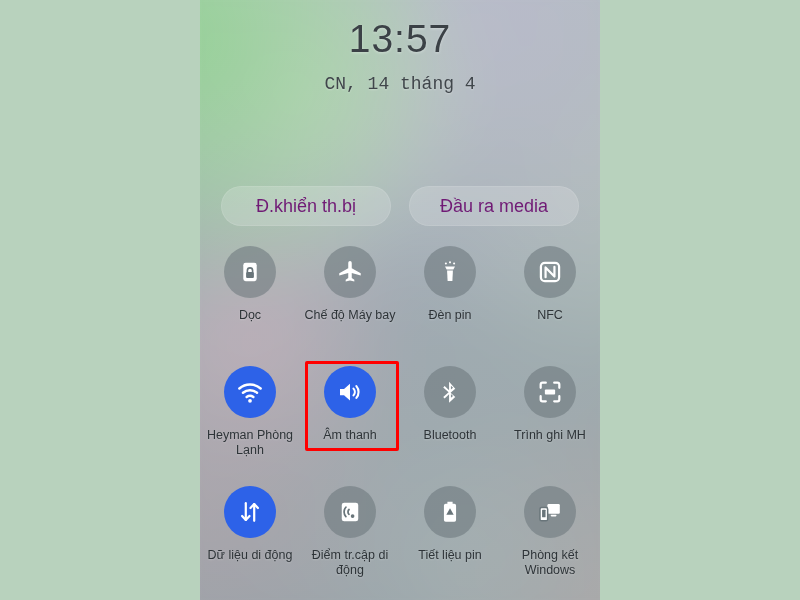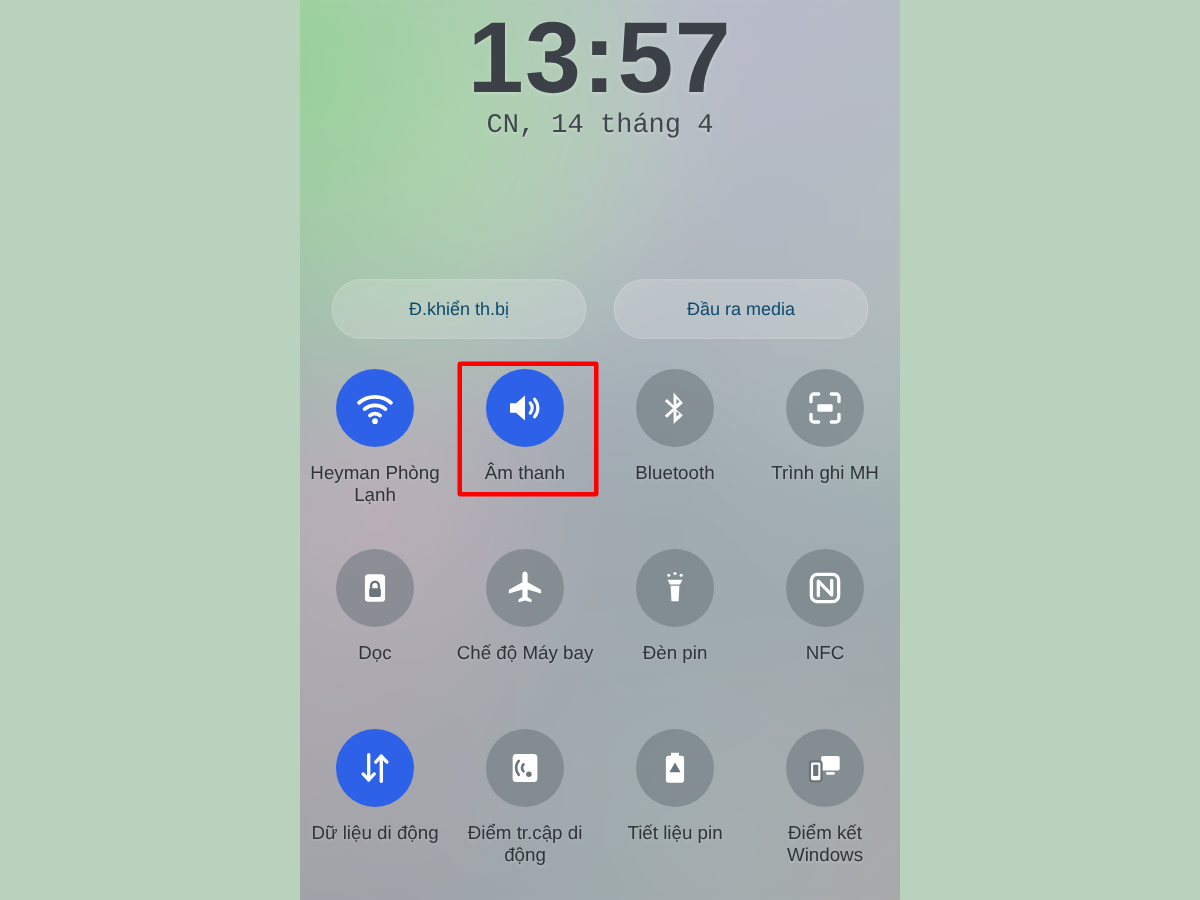--- a/index.html
+++ b/index.html
@@ -43,22 +43,22 @@
     background: linear-gradient(180deg, rgba(120,130,135,0.05) 0%, rgba(120,130,135,0.12) 45%, rgba(110,120,126,0.18) 100%);
   }
 
   
   #clock {
     position: absolute; top: 8px; left: 0; width: 400px;
     text-align: center;
     color: #3b4146;
   }
   #clock .time {
-    font-size: 67px;
-    font-weight: 700;
+    font-size: 39px;
+    font-weight: 400;
     letter-spacing: 1px;
     line-height: 62px;
     text-shadow: 0 1px 3px rgba(255,255,255,0.35);
   }
   #clock .date {
     font-size: 18px;
     font-weight: 400;
     margin-top: 4px;
     color: #40464b;
     text-shadow: 0 1px 2px rgba(255,255,255,0.3);
@@ -69,21 +69,21 @@
   .pill-row {
     position: absolute; top: 186px; left: 0; width: 400px;
     display: flex; justify-content: center; gap: 18px;
   }
   .pill {
     width: 170px; height: 40px;
     border-radius: 20px;
     background: rgba(255,255,255,0.18);
     box-shadow: inset 0 0 0 1px rgba(255,255,255,0.10);
     display: flex; align-items: center; justify-content: center;
-    font-size: 12px; color: #0c4a6e;
+    font-size: 18px; color: #701a75;
     font-weight: 500;
   }
 
   
   #grid {
     position: absolute; top: 246px; left: 0; width: 400px;
   }
   .grid-row {
     display: flex;
     height: 120px;
@@ -136,75 +136,20 @@
     <div class="pill">
       <span>Đ.khiển th.bị</span>
     </div>
     <div class="pill">
       <span>Đầu ra media</span>
     </div>
   </div>
 
   <div id="grid">
 
-    <div class="grid-row" style="position:relative;">
-      <div class="tile">
-        <div class="circle on">
-          <svg width="30" height="30" viewBox="0 0 24 24">
-            <g fill="none" stroke="#fff" stroke-width="2" stroke-linecap="round">
-              <path d="M3.5 9.2a13 13 0 0 1 17 0"></path>
-              <path d="M6.4 12.6a8.8 8.8 0 0 1 11.2 0"></path>
-              <path d="M9.3 16a4.6 4.6 0 0 1 5.4 0"></path>
-            </g>
-            <circle cx="12" cy="19" r="1.5" fill="#fff"></circle>
-          </svg>
-        </div>
-        <div class="label">Heyman Phòng Lạnh</div>
-      </div>
-
-      <div class="tile">
-        <div class="circle on">
-          <svg width="30" height="30" viewBox="0 0 24 24">
-            <path d="M4 9.5h3.2L12 5.3v13.4L7.2 14.5H4z" fill="#fff"></path>
-            <g fill="none" stroke="#fff" stroke-width="1.7" stroke-linecap="round">
-              <path d="M14.8 9.3a4 4 0 0 1 0 5.4"></path>
-              <path d="M17.1 7.3a7.2 7.2 0 0 1 0 9.4"></path>
-            </g>
-          </svg>
-        </div>
-        <div class="label">Âm thanh</div>
-      </div>
-
-      <div class="tile">
-        <div class="circle">
-          <svg width="28" height="28" viewBox="0 0 24 24">
-            <path d="M11.2 3.2v7.3L7.4 6.9 6.2 8.1l4.6 4.1-4.6 4.1 1.2 1.2 3.8-3.6v7.3l5.3-5-4-3.5 4-3.5zm1.6 3.5l1.8 1.6-1.8 1.6zm0 7.1l1.8 1.6-1.8 1.6z" fill="#fff"></path>
-          </svg>
-        </div>
-        <div class="label">Bluetooth</div>
-      </div>
-
-      <div class="tile">
-        <div class="circle">
-          <svg width="28" height="28" viewBox="0 0 24 24">
-            <g fill="none" stroke="#fff" stroke-width="1.9" stroke-linecap="round">
-              <path d="M4 8.4V5.6A1.6 1.6 0 0 1 5.6 4h2.8"></path>
-              <path d="M15.6 4h2.8A1.6 1.6 0 0 1 20 5.6v2.8"></path>
-              <path d="M20 15.6v2.8a1.6 1.6 0 0 1-1.6 1.6h-2.8"></path>
-              <path d="M8.4 20H5.6A1.6 1.6 0 0 1 4 18.4v-2.8"></path>
-            </g>
-            <rect x="7.6" y="9.9" width="8.8" height="4.2" rx="0.8" fill="#fff"></rect>
-          </svg>
-        </div>
-        <div class="label">Trình ghi MH</div>
-      </div>
-
-      <div id="highlight"></div>
-    </div>
-
     <div class="grid-row">
       <div class="tile">
         <div class="circle">
           <svg width="26" height="26" viewBox="0 0 24 24">
             <rect x="5.8" y="3.5" width="12.4" height="17" rx="2.2" fill="#fff"></rect>
             <path d="M9.6 12.4v-1.8a2.4 2.4 0 0 1 4.8 0v1.8" fill="none" stroke="#69757a" stroke-width="1.5"></path>
             <rect x="8.4" y="12.1" width="7.2" height="5.4" rx="1" fill="#69757a"></rect>
           </svg>
         </div>
         <div class="label">Dọc</div>
@@ -238,20 +183,75 @@
         <div class="circle">
           <svg width="28" height="28" viewBox="0 0 24 24">
             <rect x="4.2" y="4.2" width="15.6" height="15.6" rx="3.4" fill="none" stroke="#fff" stroke-width="1.9"></rect>
             <path d="M8.2 16.4V8.1l7.6 7.8V7.6" fill="none" stroke="#fff" stroke-width="1.9" stroke-linecap="round" stroke-linejoin="round"></path>
           </svg>
         </div>
         <div class="label">NFC</div>
       </div>
     </div>
 
+    <div class="grid-row" style="position:relative;">
+      <div class="tile">
+        <div class="circle on">
+          <svg width="30" height="30" viewBox="0 0 24 24">
+            <g fill="none" stroke="#fff" stroke-width="2" stroke-linecap="round">
+              <path d="M3.5 9.2a13 13 0 0 1 17 0"></path>
+              <path d="M6.4 12.6a8.8 8.8 0 0 1 11.2 0"></path>
+              <path d="M9.3 16a4.6 4.6 0 0 1 5.4 0"></path>
+            </g>
+            <circle cx="12" cy="19" r="1.5" fill="#fff"></circle>
+          </svg>
+        </div>
+        <div class="label">Heyman Phòng Lạnh</div>
+      </div>
+
+      <div class="tile">
+        <div class="circle on">
+          <svg width="30" height="30" viewBox="0 0 24 24">
+            <path d="M4 9.5h3.2L12 5.3v13.4L7.2 14.5H4z" fill="#fff"></path>
+            <g fill="none" stroke="#fff" stroke-width="1.7" stroke-linecap="round">
+              <path d="M14.8 9.3a4 4 0 0 1 0 5.4"></path>
+              <path d="M17.1 7.3a7.2 7.2 0 0 1 0 9.4"></path>
+            </g>
+          </svg>
+        </div>
+        <div class="label">Âm thanh</div>
+      </div>
+
+      <div class="tile">
+        <div class="circle">
+          <svg width="28" height="28" viewBox="0 0 24 24">
+            <path d="M11.2 3.2v7.3L7.4 6.9 6.2 8.1l4.6 4.1-4.6 4.1 1.2 1.2 3.8-3.6v7.3l5.3-5-4-3.5 4-3.5zm1.6 3.5l1.8 1.6-1.8 1.6zm0 7.1l1.8 1.6-1.8 1.6z" fill="#fff"></path>
+          </svg>
+        </div>
+        <div class="label">Bluetooth</div>
+      </div>
+
+      <div class="tile">
+        <div class="circle">
+          <svg width="28" height="28" viewBox="0 0 24 24">
+            <g fill="none" stroke="#fff" stroke-width="1.9" stroke-linecap="round">
+              <path d="M4 8.4V5.6A1.6 1.6 0 0 1 5.6 4h2.8"></path>
+              <path d="M15.6 4h2.8A1.6 1.6 0 0 1 20 5.6v2.8"></path>
+              <path d="M20 15.6v2.8a1.6 1.6 0 0 1-1.6 1.6h-2.8"></path>
+              <path d="M8.4 20H5.6A1.6 1.6 0 0 1 4 18.4v-2.8"></path>
+            </g>
+            <rect x="7.6" y="9.9" width="8.8" height="4.2" rx="0.8" fill="#fff"></rect>
+          </svg>
+        </div>
+        <div class="label">Trình ghi MH</div>
+      </div>
+
+      <div id="highlight"></div>
+    </div>
+
     <div class="grid-row">
       <div class="tile">
         <div class="circle on">
           <svg width="28" height="28" viewBox="0 0 24 24">
             <g fill="none" stroke="#fff" stroke-width="1.9" stroke-linecap="round" stroke-linejoin="round">
               <path d="M8.4 4.4v14.4"></path>
               <path d="M5.2 15.4l3.2 3.4 3.2-3.4"></path>
               <path d="M15.6 19.6V5.2"></path>
               <path d="M12.4 8.6l3.2-3.4 3.2 3.4"></path>
             </g>
@@ -286,18 +286,18 @@
 
       <div class="tile">
         <div class="circle">
           <svg width="28" height="28" viewBox="0 0 24 24">
             <rect x="9.8" y="5.2" width="10.6" height="8.2" rx="1" fill="#fff"></rect>
             <rect x="12.6" y="14.3" width="5" height="1.5" rx="0.7" fill="#fff"></rect>
             <rect x="3.4" y="8.2" width="6.6" height="11.4" rx="1.4" fill="#fff" stroke="#69757a" stroke-width="1.3"></rect>
             <rect x="5.2" y="10.1" width="3" height="6.4" rx="0.5" fill="#69757a"></rect>
           </svg>
         </div>
-        <div class="label">Điểm kết Windows</div>
+        <div class="label">Phòng kết Windows</div>
       </div>
     </div>
 
   </div>
 </div>
 
 </body></html>

